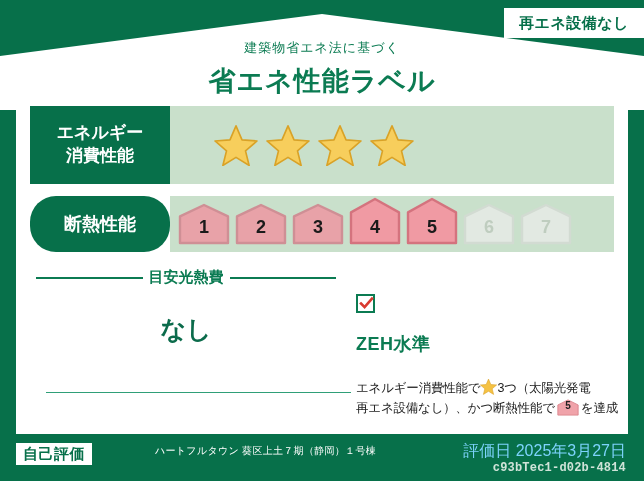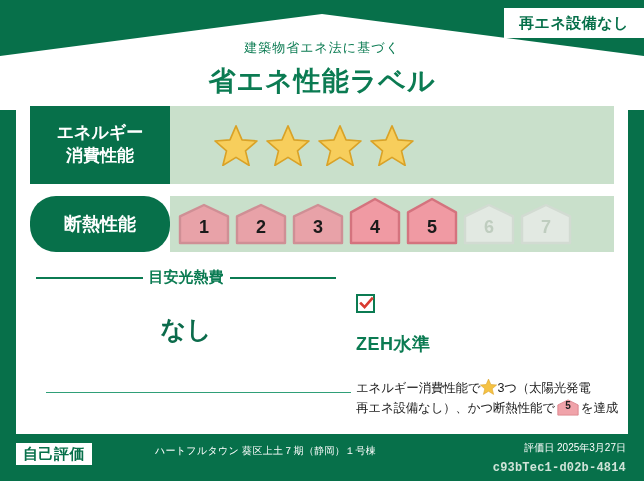--- a/index.html
+++ b/index.html
@@ -135,21 +135,21 @@
   .self-badge{
     position:absolute;left:16px;top:9px;height:22px;padding:0 7px;
     background:#ffffff;color:#07704a;font-size:15px;font-weight:bold;
     display:flex;align-items:center;letter-spacing:0.5px;text-align:right;
   }
   .building-name{
     position:absolute;left:108px;top:10px;font-size:10px;color:#ffffff;
     letter-spacing:0.3px;white-space:nowrap;margin-left:47px;
   }
   .eval-date{
-    position:absolute;right:18px;top:7px;font-size:10px;color:#ffffff;
+    position:absolute;right:18px;top:7px;font-size:16px;color:#7dd3fc;
     white-space:nowrap;
   }
   .eval-code{
     position:absolute;right:18px;top:27px;font-size:12px;color:#cfe3d8;
     font-family:"Liberation Mono","DejaVu Sans Mono",monospace;
     letter-spacing:0.2px;white-space:nowrap;font-weight:bold;
   }
 </style>
 </head>
 <body>

